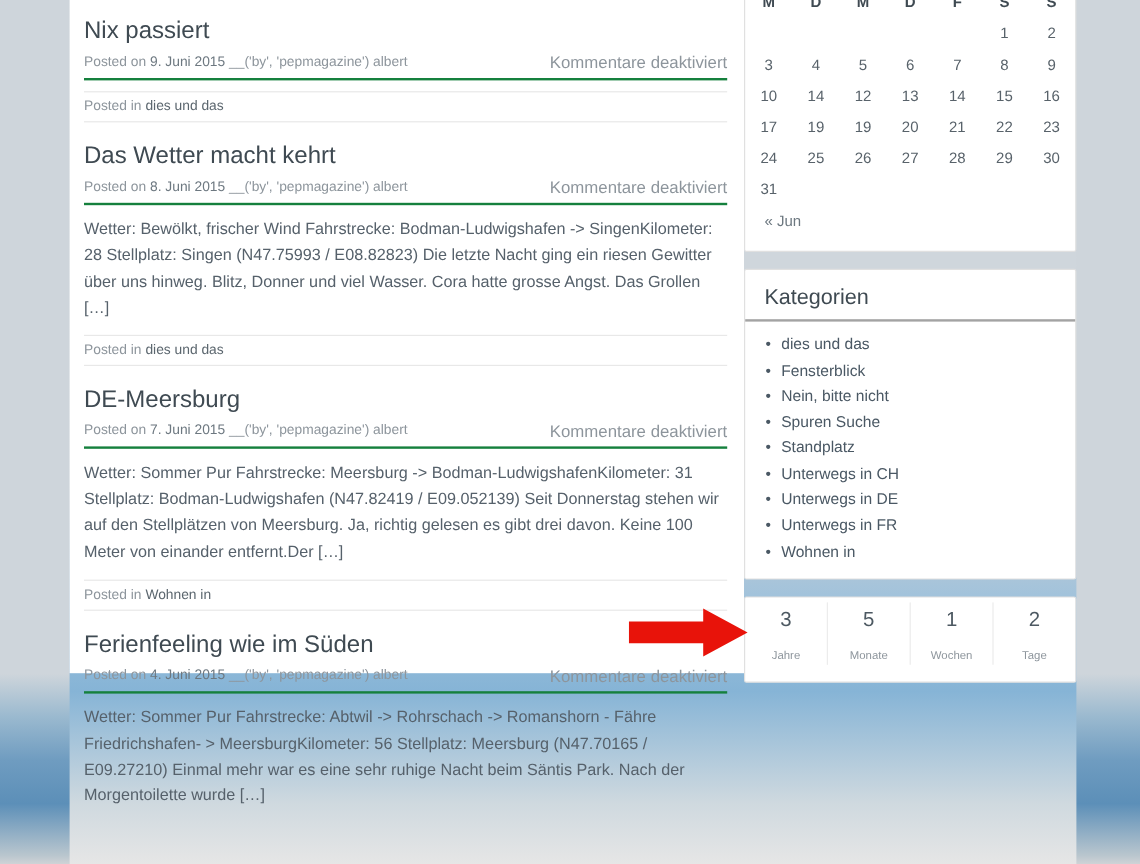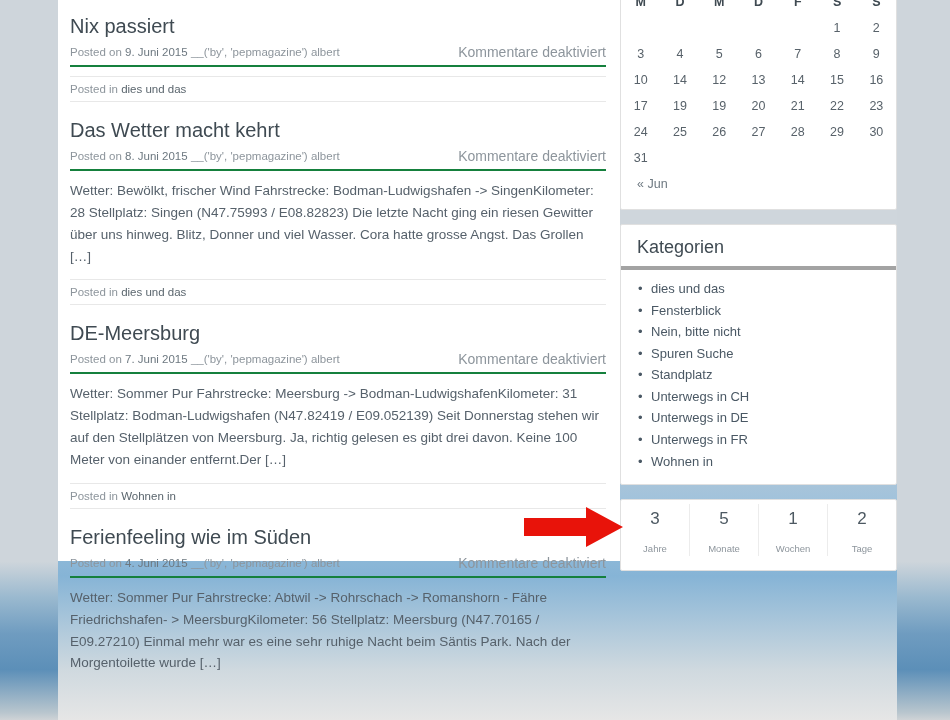--- a/index.html
+++ b/index.html
@@ -90,21 +90,21 @@
     border-radius: 2px;
     margin-bottom: 14px;
     padding: 0 0 8px 0;
   }
   .widget-title {
     font-size: 18px;
     color: #3f4a52;
     font-weight: normal;
     padding: 12px 16px 8px 16px;
     margin: 0;
-    border-bottom: 4px solid #a3a3a3;
+    border-bottom: 2px solid #a3a3a3;
   }
   
   #calendar-widget {
     margin-top: -12px;
     padding-top: 0;
   }
   table.cal {
     width: 100%;
     border-collapse: collapse;
     font-size: 12.5px;

